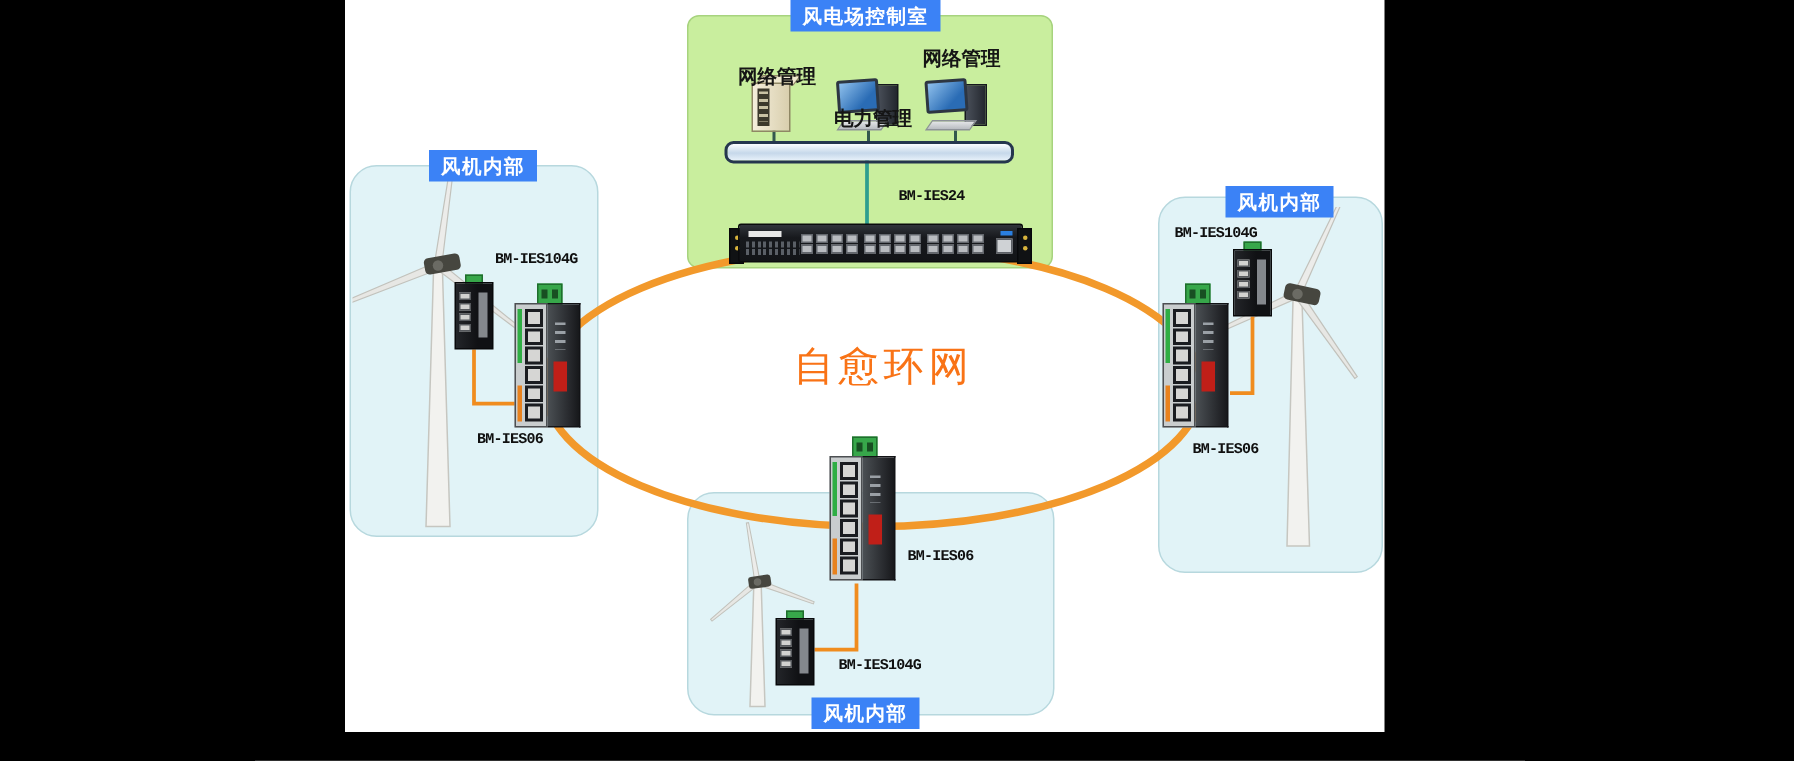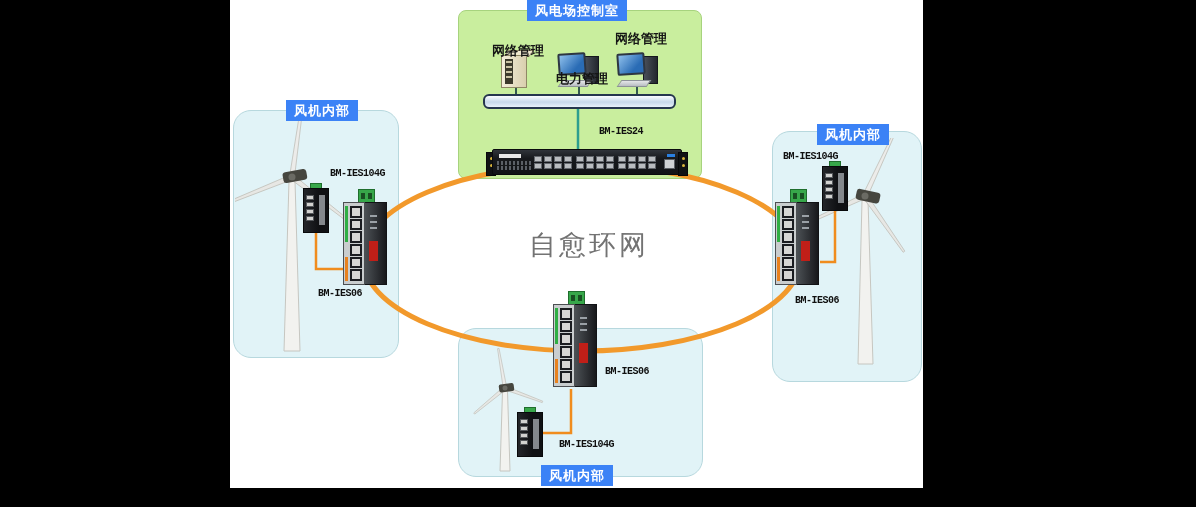--- a/index.html
+++ b/index.html
@@ -17,21 +17,21 @@
   .labeltxt{position:absolute;z-index:5;white-space:nowrap;}
 
   
   .redlabel{position:absolute;z-index:6;background:#3b82f6;color:#fff;
             font:bold 13px/1 "Liberation Sans",sans-serif;letter-spacing:1px;
             padding:4px 8px;white-space:nowrap;}
 
   
   .devname{font:bold 10px/1 "Liberation Mono",monospace;letter-spacing:-0.5px;color:#101010;}
   .cname{font:bold 13px/1 "Liberation Sans",sans-serif;color:#151515;}
-  .ringname{font:400 27px/1 "DejaVu Serif",serif;letter-spacing:3px;color:#737373;}
+  .ringname{font:400 27px/1 "DejaVu Serif",serif;letter-spacing:3px;color:#f97316;}
 
   
   .bus{position:absolute;z-index:4;left:483px;top:94px;width:189px;height:11px;border-radius:6px;
        background:linear-gradient(#fbfdff,#c6d8ea 55%,#e8f1fa);border:2px solid #25364E;}
 
   
   .ies24{position:absolute;z-index:4;left:486px;top:146px;width:202px;height:30px;}
   .ies24 .face{position:absolute;left:6px;top:3px;right:6px;bottom:1px;background:linear-gradient(#30343a,#17191d 35%,#121417);
                border:1px solid #0a0b0d;border-radius:2px;display:flex;align-items:center;gap:4px;padding:0 4px;box-sizing:border-box;}
   .ies24 .ear{position:absolute;top:6px;width:8px;height:22px;background:#101214;border:1px solid #07080a;}

